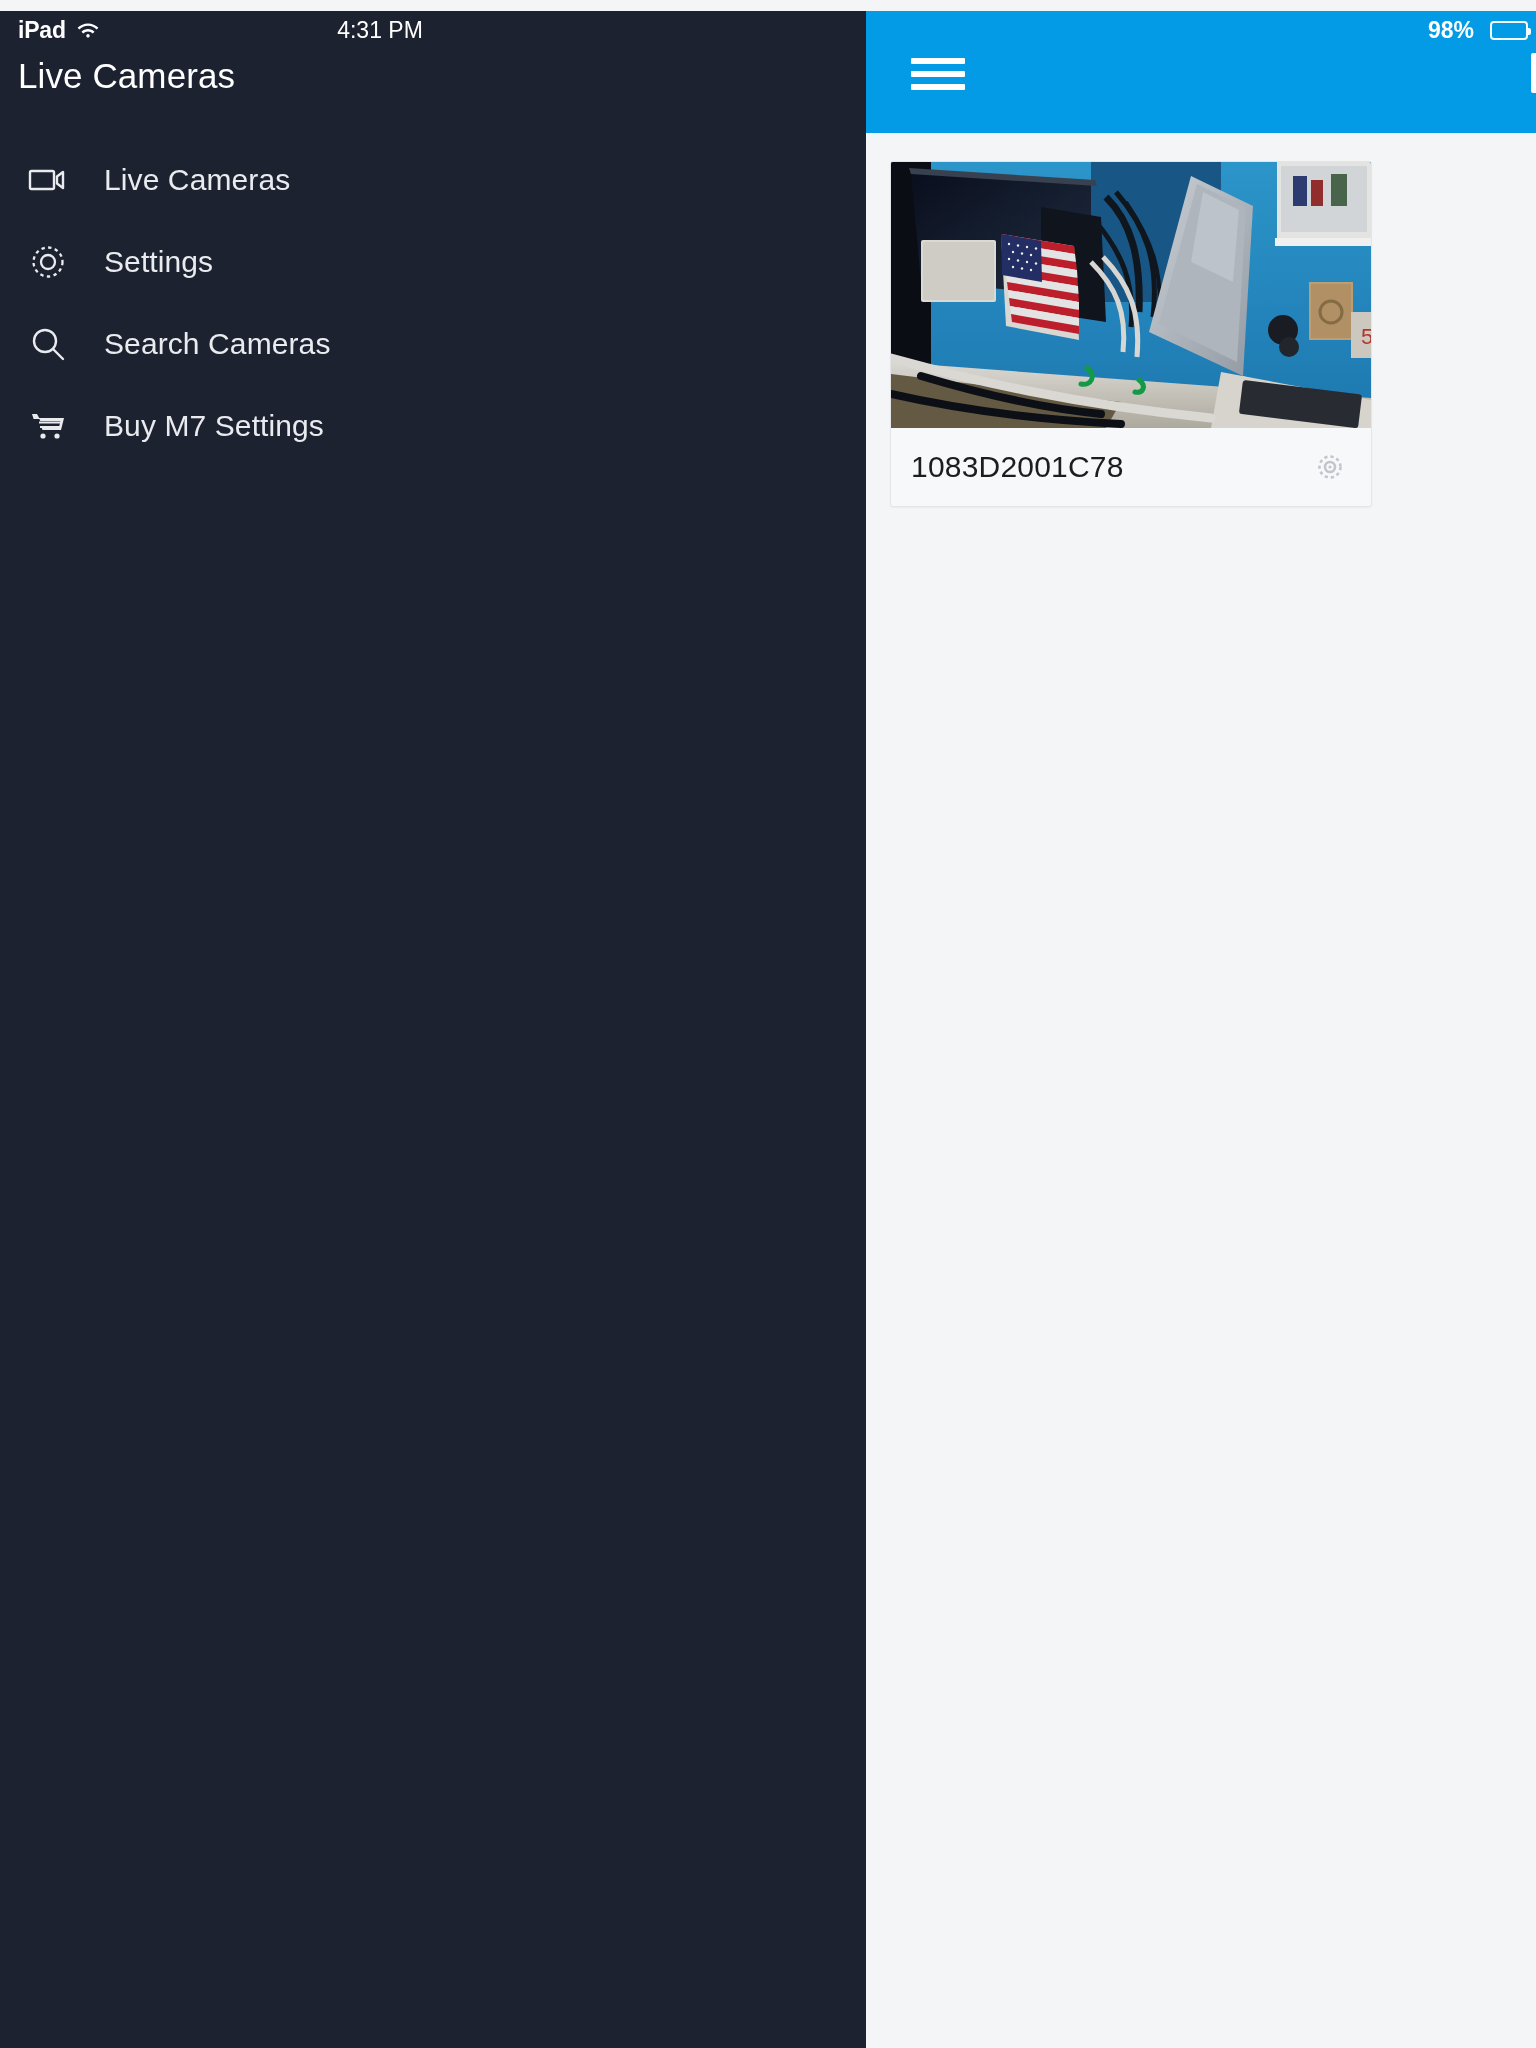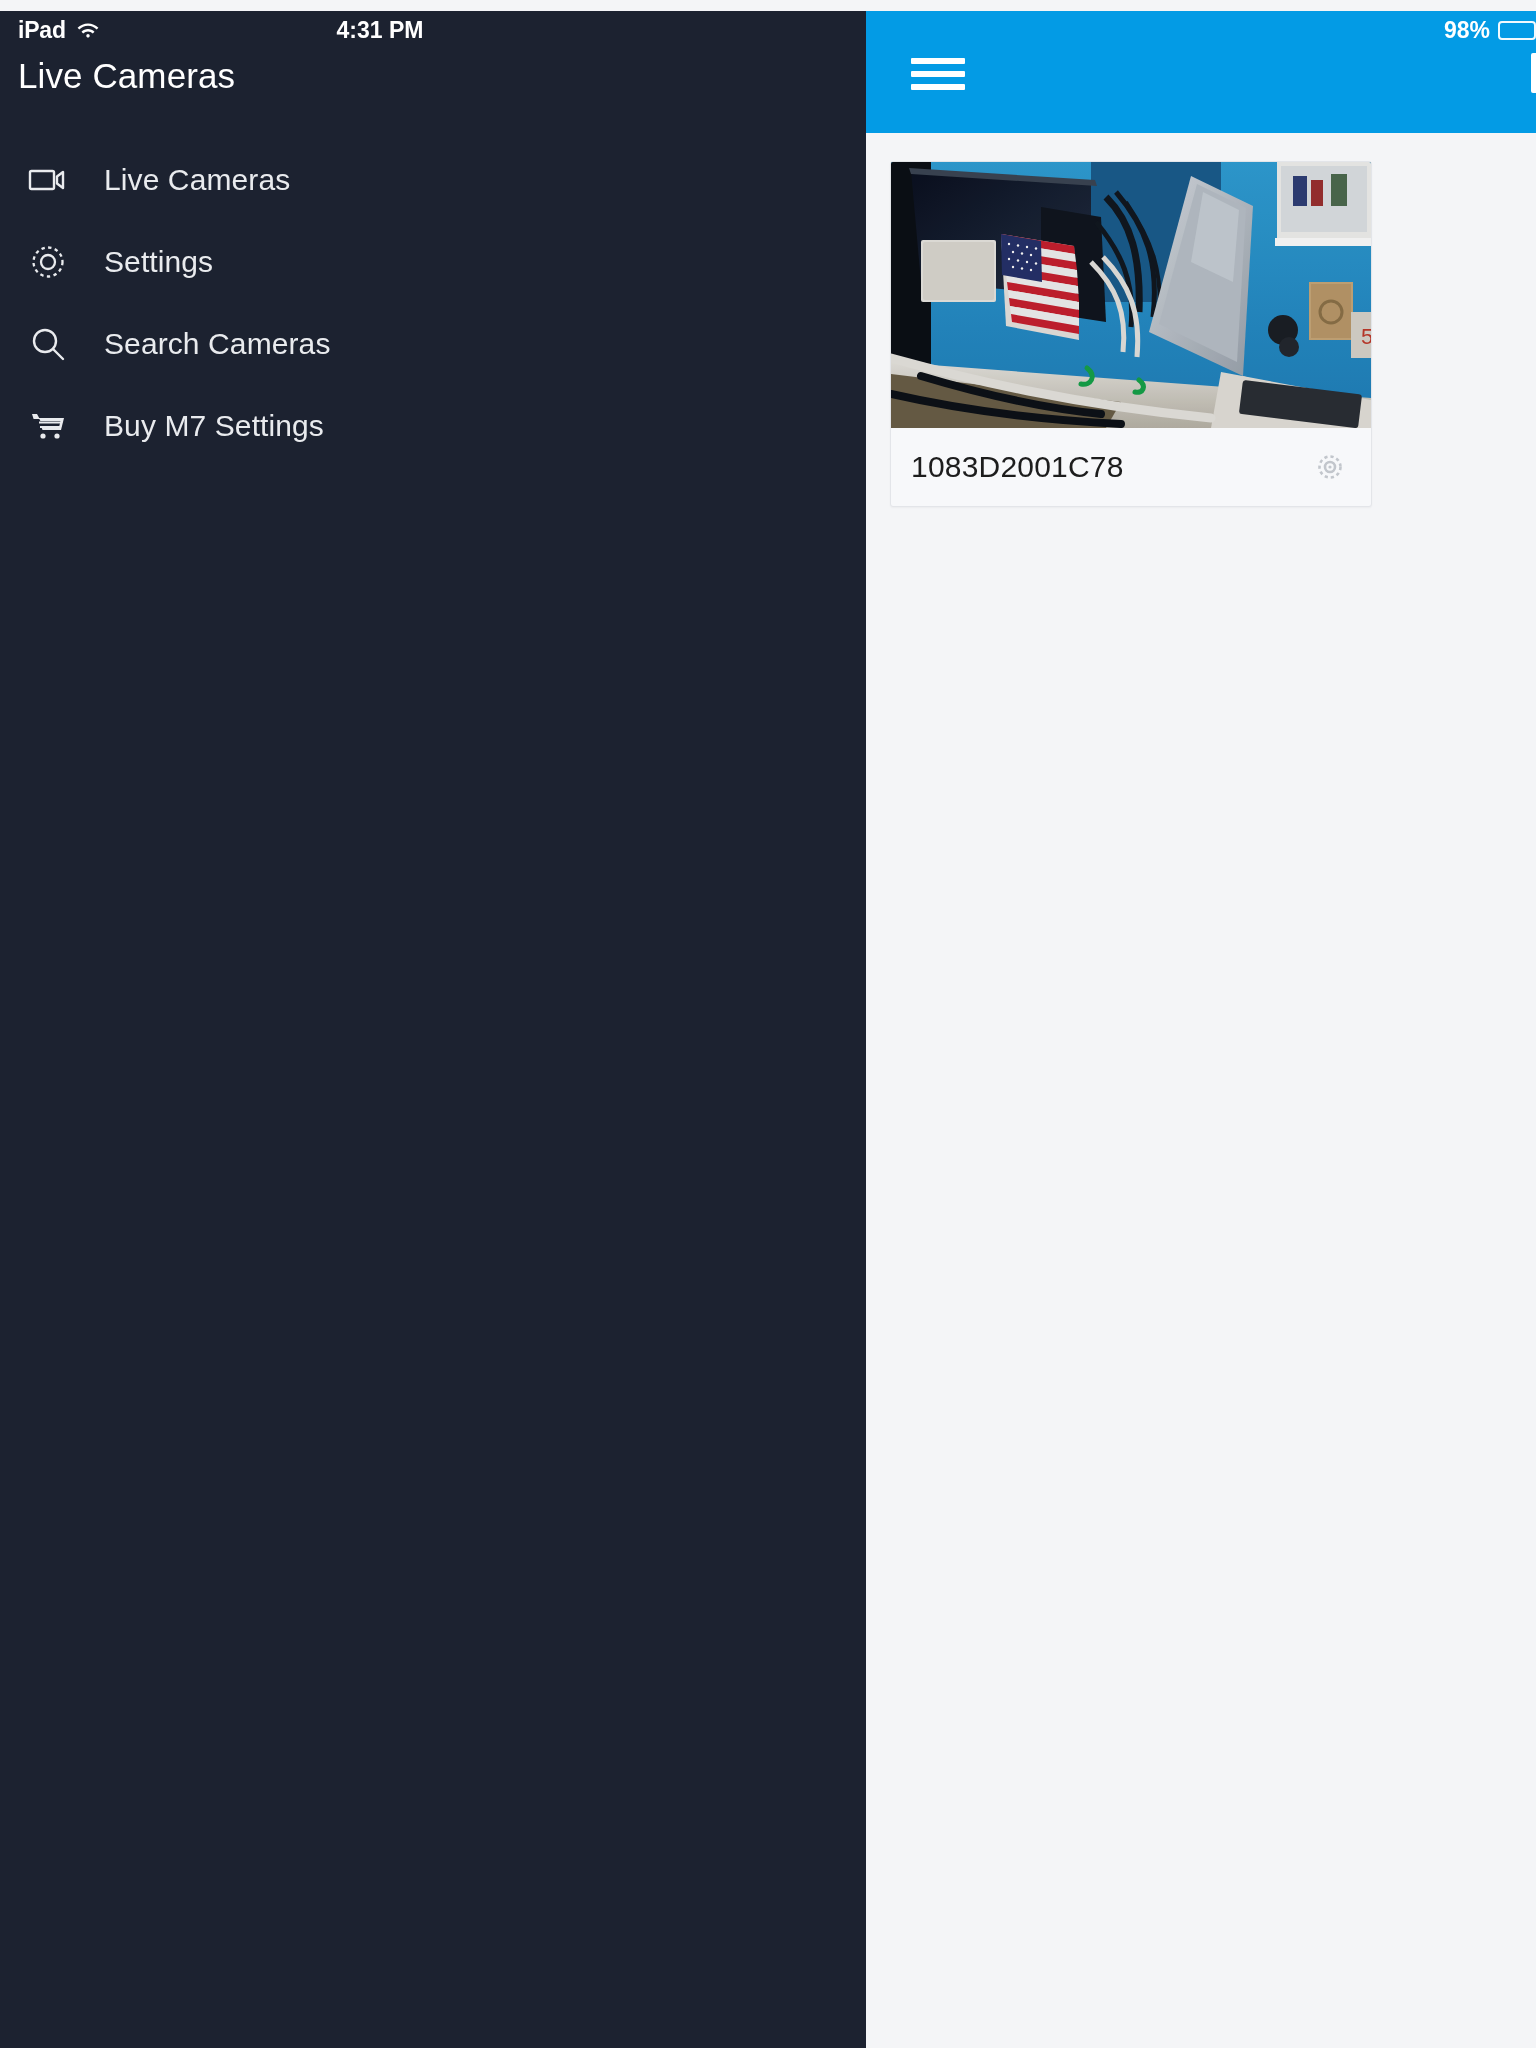--- a/index.html
+++ b/index.html
@@ -23,21 +23,21 @@
     height:26px;
   }
   .status-left .dev {
     color:#ffffff; font-size:23px; font-weight:bold;
     letter-spacing:-0.2px; line-height:26px;
   }
   .wifi-ico { width:26px; height:20px; display:block; }
   .status-time {
     position:absolute; left:0; top:6px; width:866px;
     text-align:center; color:#ffffff;
-    font-size:23px; font-weight:bold; line-height:26px;
+    font-size:23px; font-weight:normal; line-height:26px;
     padding-right:106px;
   }
   #drawer-title {
     position:absolute; left:18px; top:44px;
     color:#ffffff; font-size:35px; font-weight:400;
     letter-spacing:0.1px; line-height:42px;
   }
   #menu { position:absolute; left:0; top:128px; width:866px; }
   .menu-item {
     display:flex; align-items:center;
@@ -56,22 +56,22 @@
   
   #content {
     flex:1 1 auto; height:2048px;
     background:#f4f5f7; position:relative;
   }
   #navbar {
     position:absolute; left:0; top:0; width:670px; height:122px;
     background:#039be5;
   }
   .status-right {
-    position:absolute; right:0; top:6px;
-    display:flex; align-items:center; gap:8px; height:26px;
+    position:absolute; right:8px; top:6px;
+    display:flex; align-items:center; gap:16px; height:26px;
   }
   .batt-pct {
     color:#ffffff; font-size:23px; font-weight:bold; line-height:26px;
   }
   .batt {
     width:38px; height:19px; border:2px solid rgba(255,255,255,.95);
     border-radius:4px; position:relative; padding:2px;
   }
   .batt .fill { width:100%; height:100%; background:#fff; border-radius:2px; }
   .batt:after {

